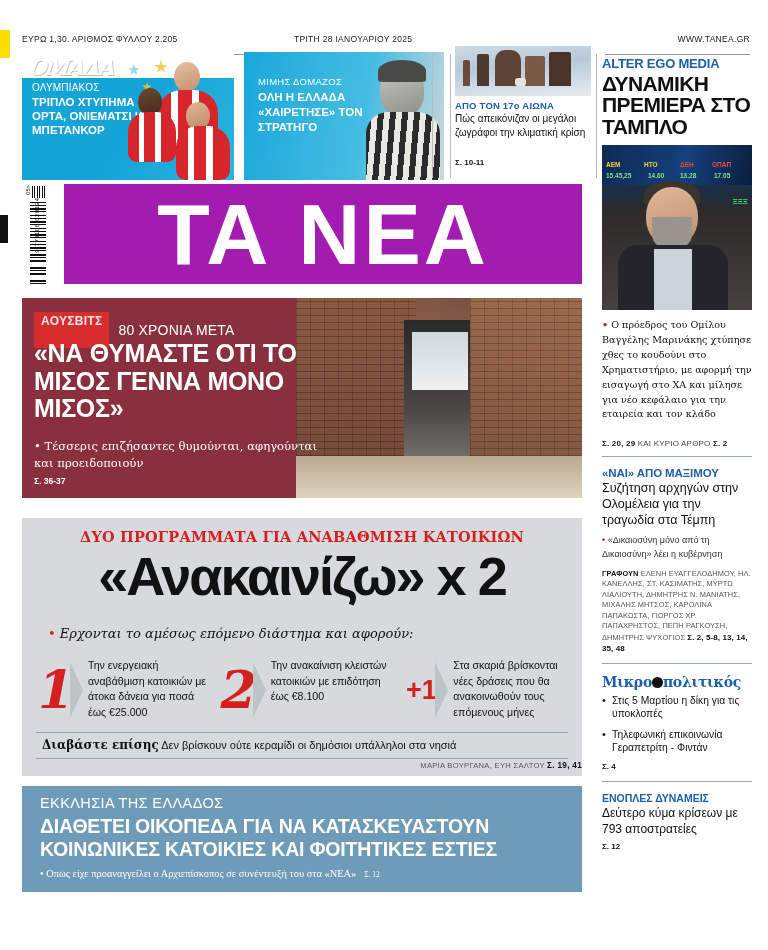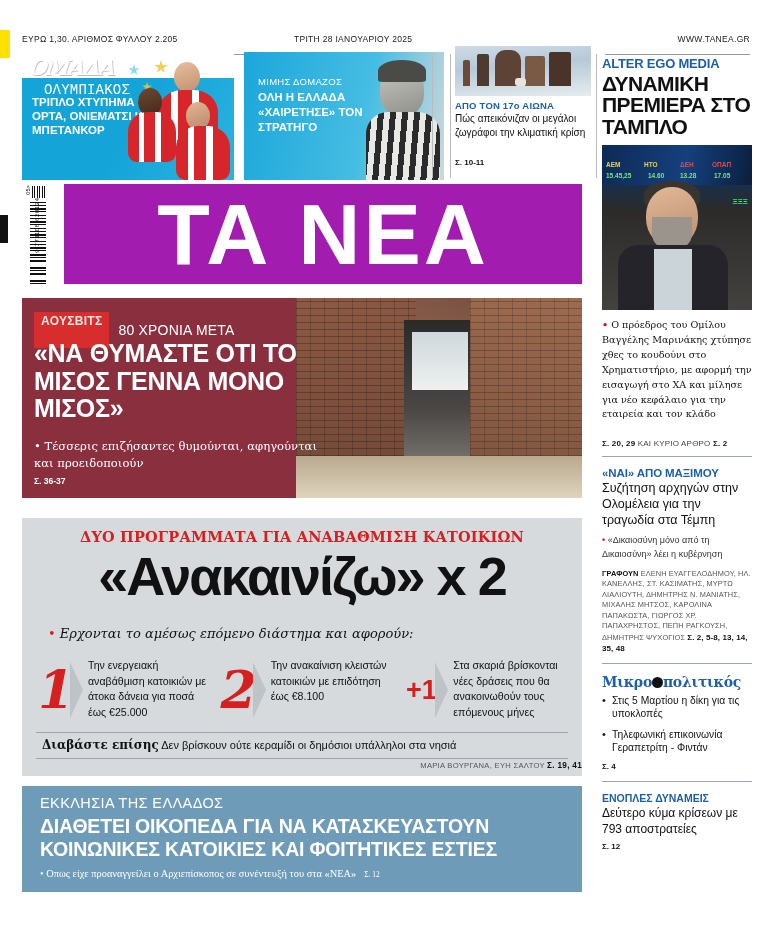--- a/index.html
+++ b/index.html
@@ -78,22 +78,22 @@
     font-style: italic; font-weight: bold; font-size: 21px;
     color: #ffffff; letter-spacing: -1px;
     text-shadow: 1px 1px 0 rgba(0,0,0,.25);
     transform: skewX(-8deg);
   }
   .ombada-logo-bg {
     position: absolute; left: 0; top: 0; width: 212px; height: 26px;
     background: #ffffff;
   }
   .ombada-kicker {
-    position: absolute; left: 22px; top: 30px;
-    font-size: 14px; color: #fff; letter-spacing: .2px; font-family: Liberation Mono, monospace;
+    position: absolute; left: 10px; top: 30px;
+    font-size: 10px; color: #fff; letter-spacing: .2px;
   }
   .ombada-head {
     position: absolute; left: 10px; top: 43px; width: 132px;
     font-size: 11.5px; font-weight: bold; color: #fff; line-height: 1.22;
   }
   .players {
     position: absolute; right: 0; top: 6px; width: 110px; height: 122px;
   }
   .pl-star {
     position: absolute; border-radius: 2px; opacity: .85;

